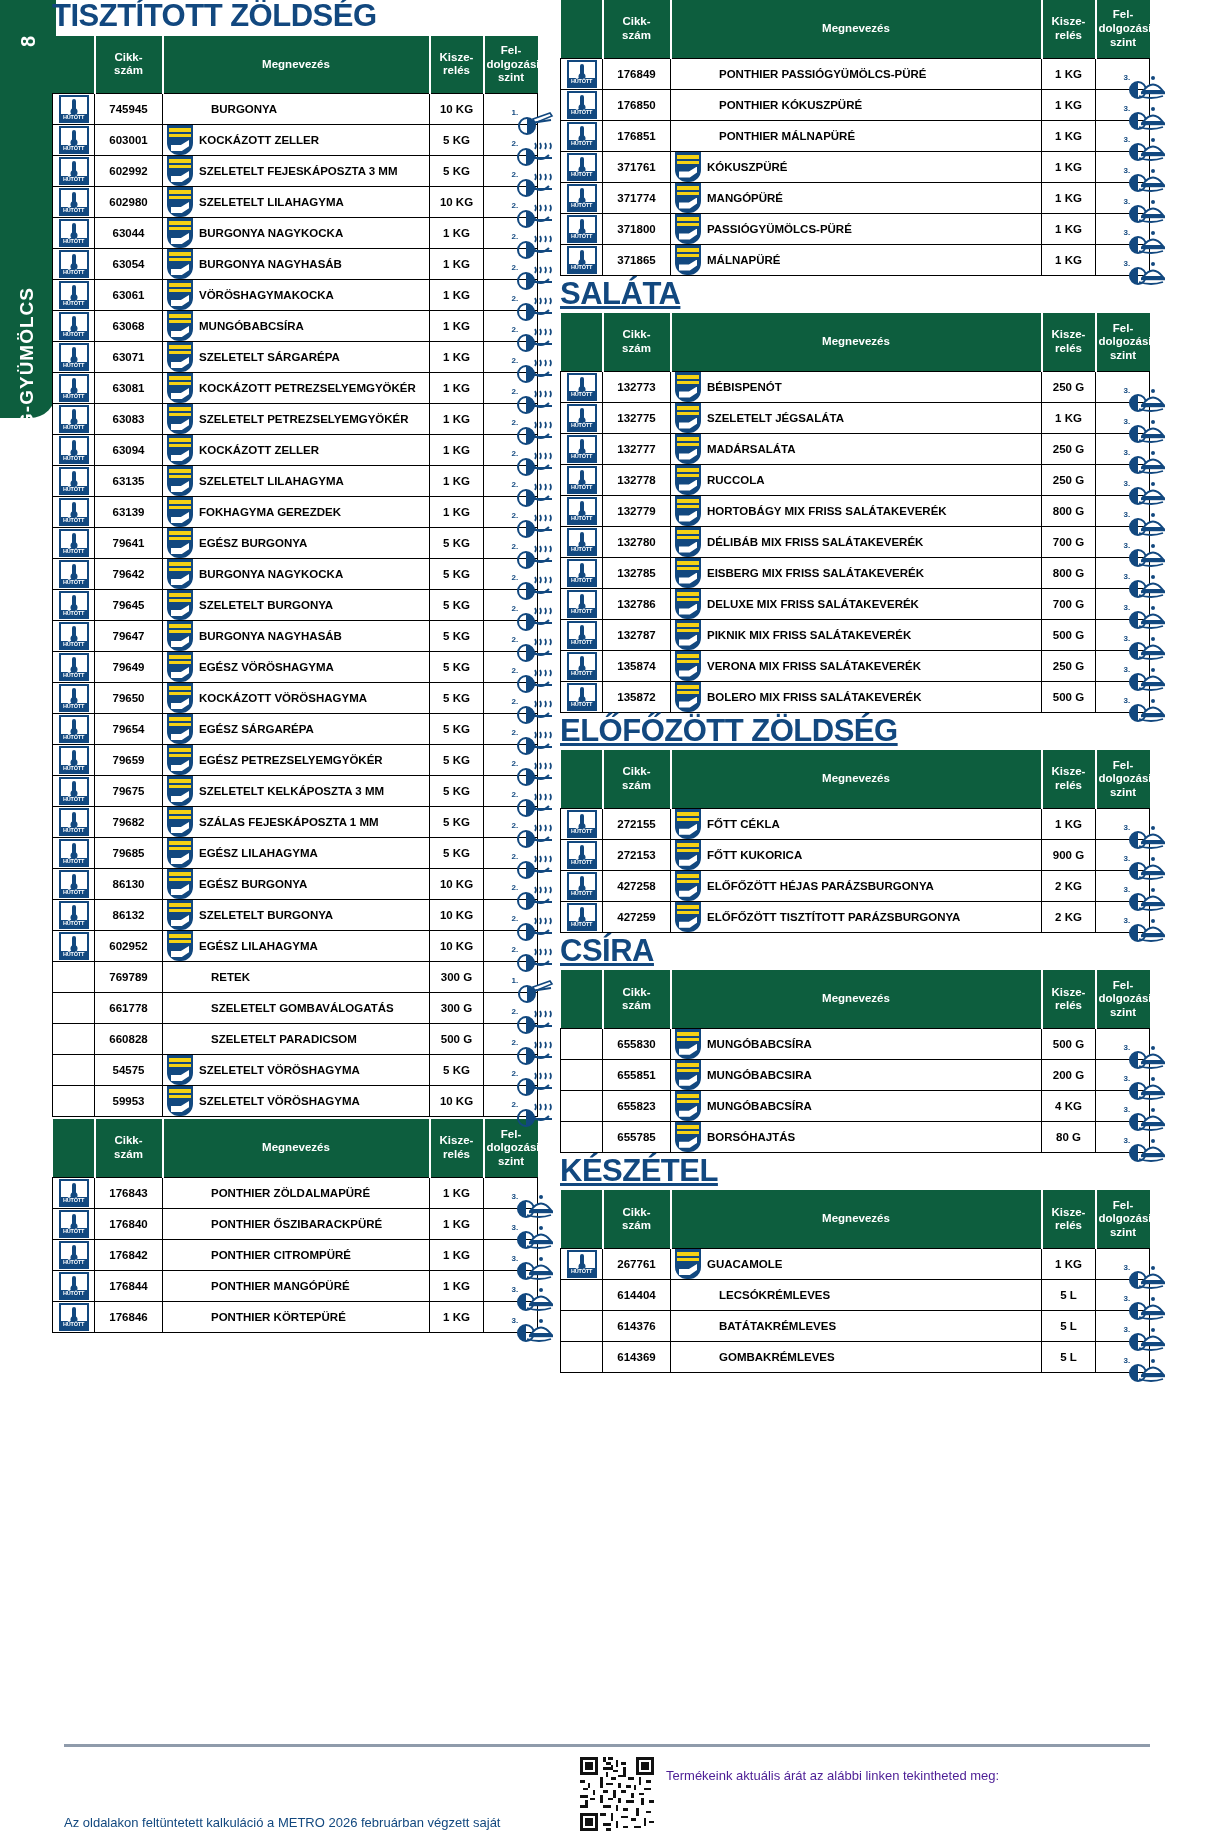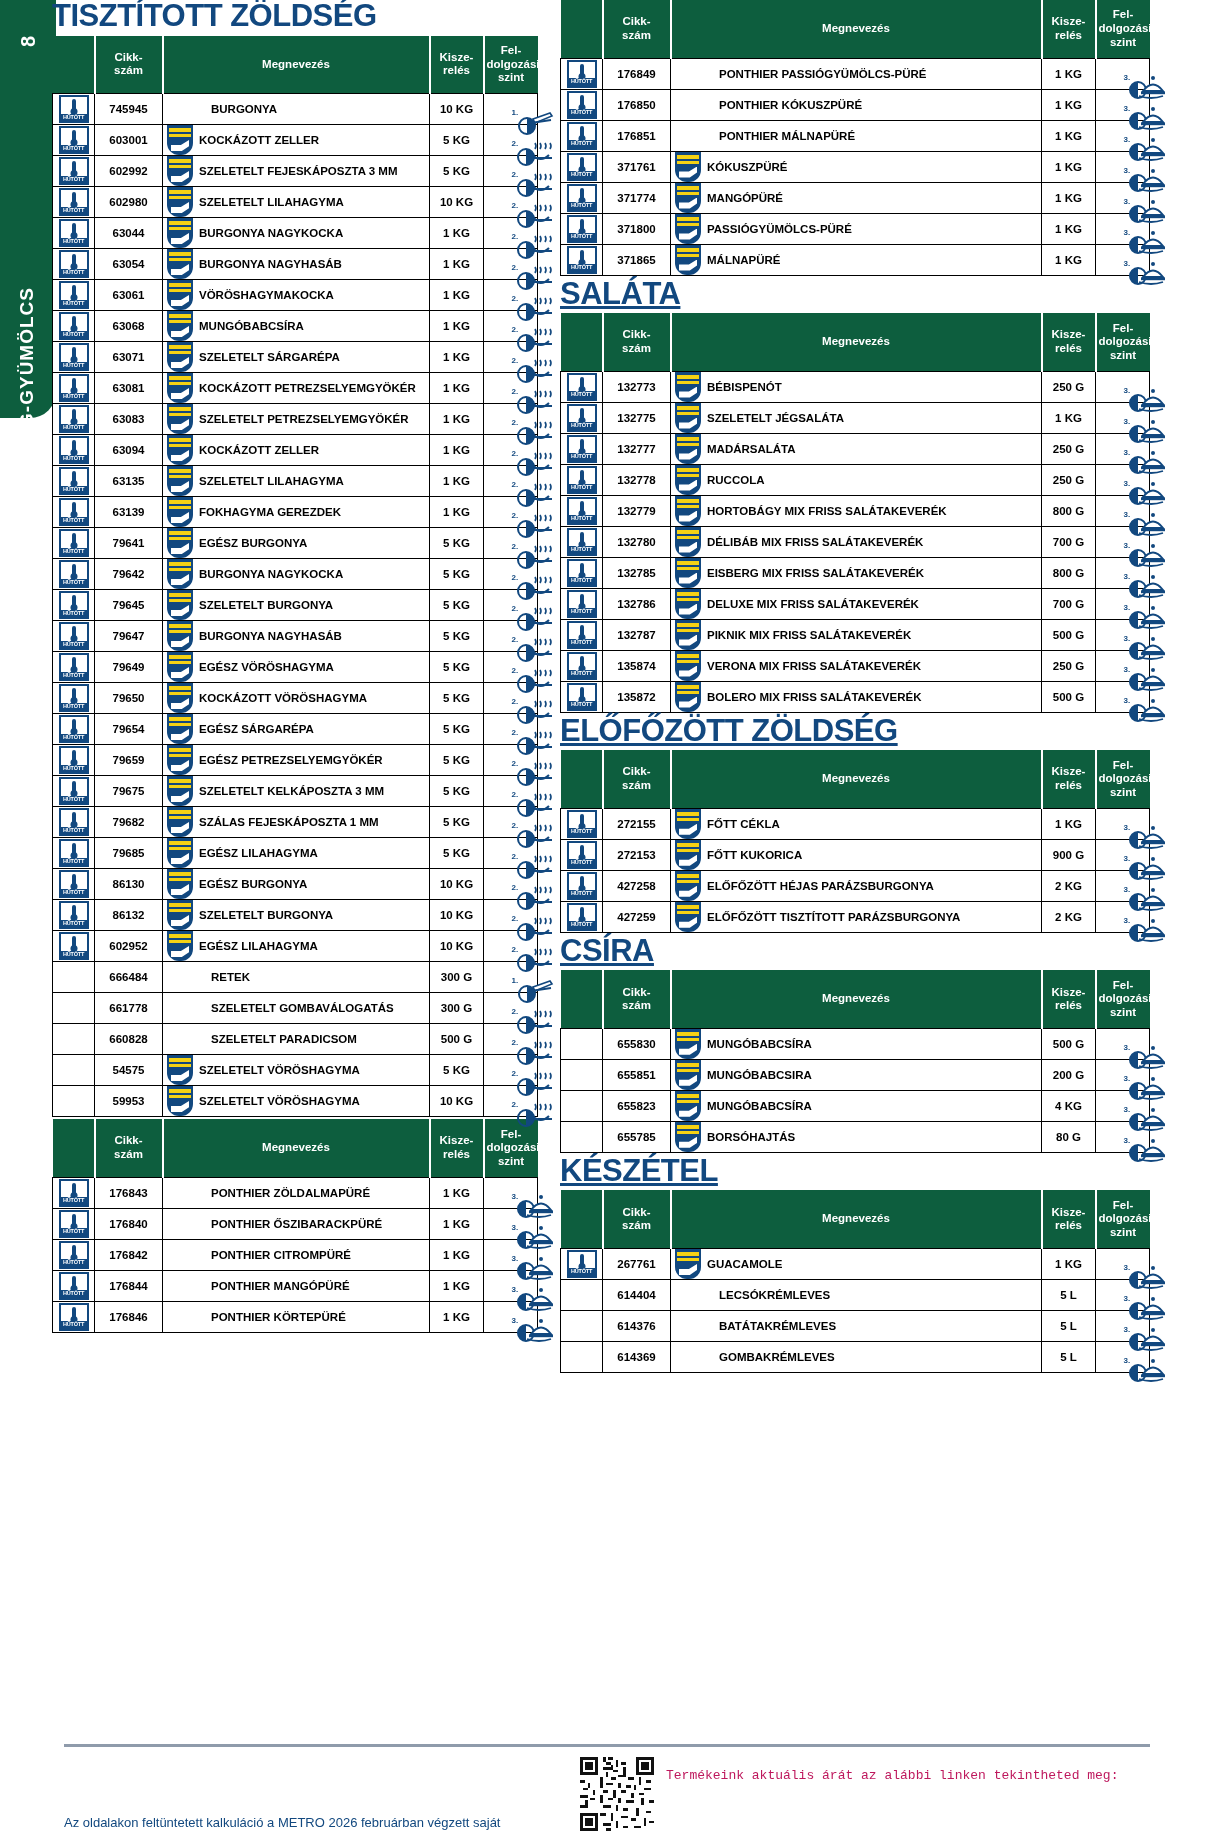--- a/index.html
+++ b/index.html
@@ -160,21 +160,21 @@
     color:#12487f; font-size:13px; line-height:1.45;
     font-weight:normal;
   }
   .qr {
     position:absolute; left:580px; top:1757px;
     width:74px; height:74px;
   }
   .foot-link {
     position:absolute; left:666px; top:1766px;
     width:470px;
-    color:#be185d; font-size:13px; line-height:1.5;font-family:Liberation Mono, monospace;
+    color:#4c1d95; font-size:13px; line-height:1.5;
   }
 </style>
 </head>
 <body>
 
 <div class="spine">
   <div class="spine-num">8</div>
   <div class="spine-text">ZÖLDSÉG-GYÜMÖLCS</div>
 </div>
 
@@ -1027,21 +1027,21 @@
                   <circle cx="9" cy="16" r="8"></circle>
                   <path d="M15 14 q9 8 17 0" stroke-width="2"></path>
                   <path d="M15 17 h20" stroke-width="2"></path>
                   <path d="M18 8 q2-3 0-6 M23 8 q2-3 0-6 M28 8 q2-3 0-6 M33 8 q2-3 0-6" stroke-width="1.6"></path>
                 </g>
                 <path d="M9 8 A8 8 0 0 1 9 24 Z" fill="#12487f"></path>
               </svg></span></td>
         </tr>
         <tr>
           <td class="c-chill"></td>
-          <td class="c-code">666484</td>
+          <td class="c-code">769789</td>
           <td class="c-name">
             <span class="namecell noicon">
               <span class="txt">RETEK</span>
             </span>
           </td>
           <td class="c-size">300 G</td>
           <td class="c-lvl"><span class="lvl"><span class="num">1.</span><svg width="38" height="26" viewBox="0 0 38 26">
                 <g fill="none" stroke="#12487f" stroke-width="2">
                   <circle cx="10" cy="16" r="8"></circle>
                 </g>

